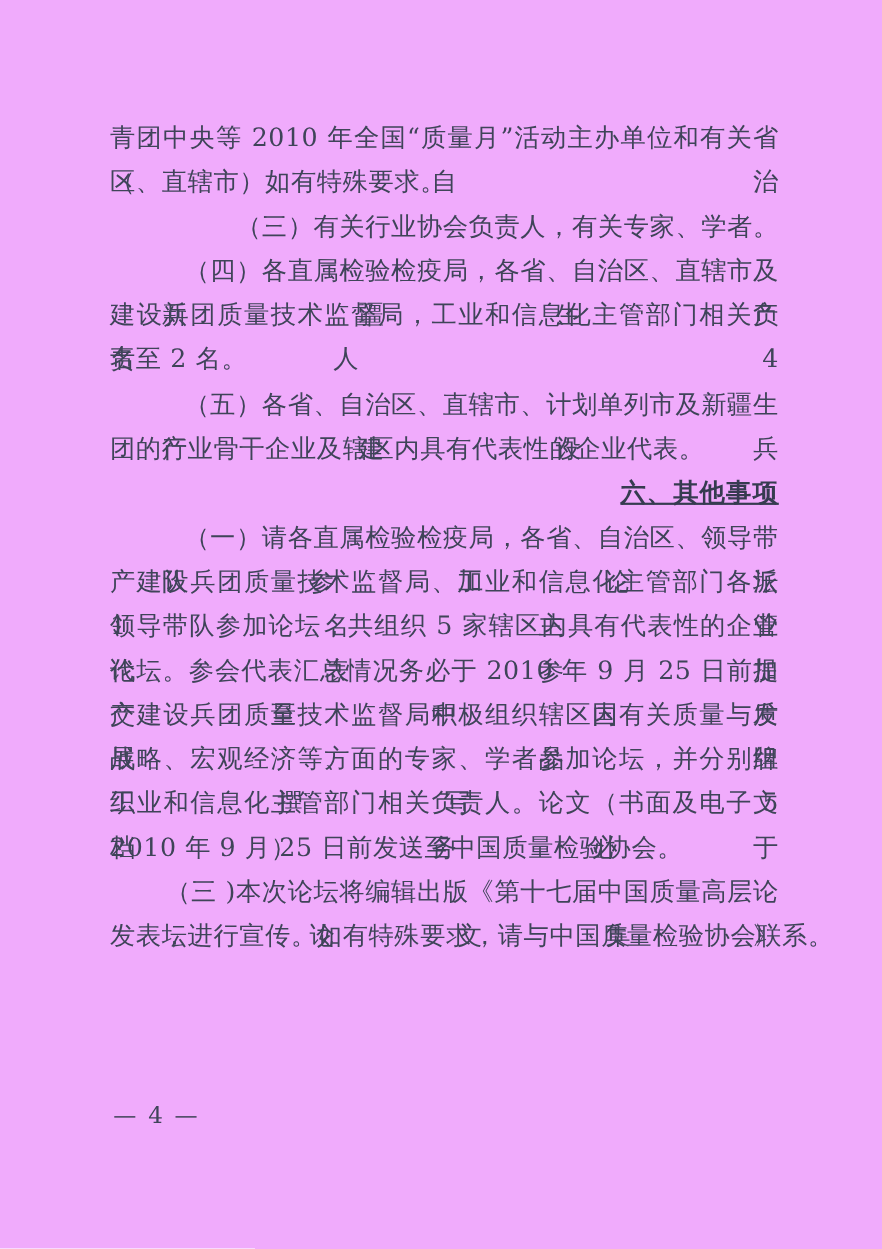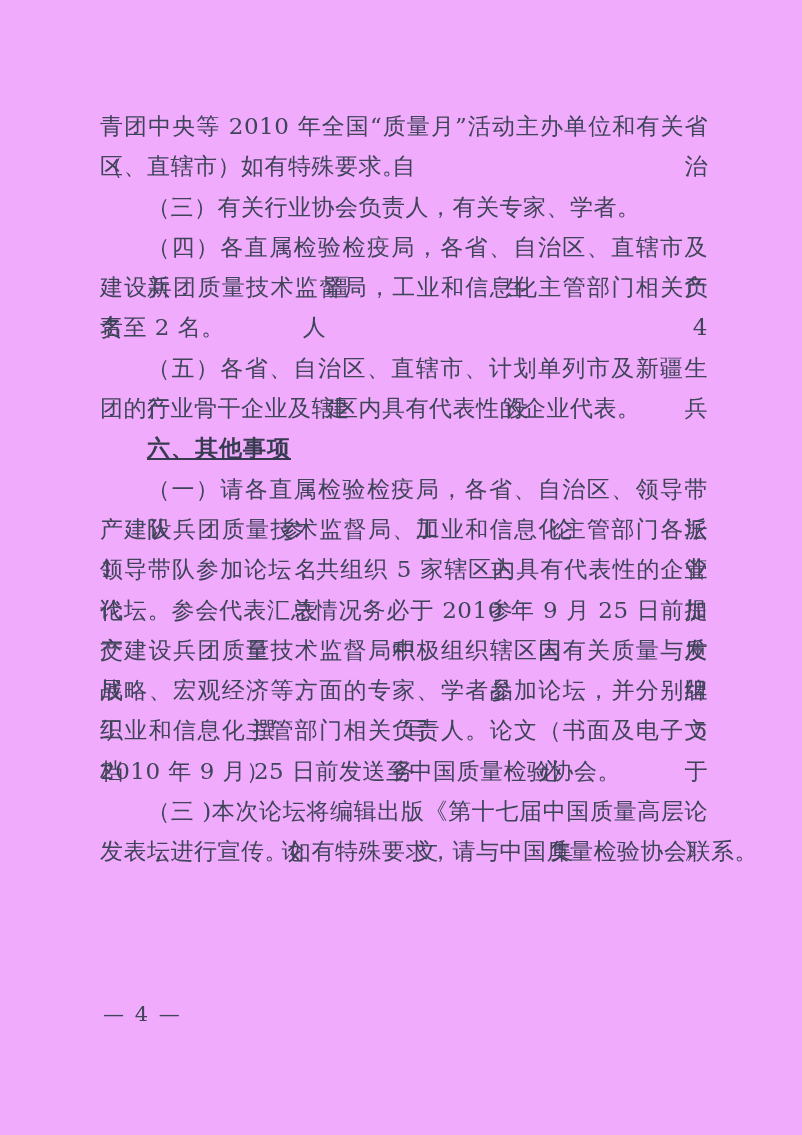--- a/index.html
+++ b/index.html
@@ -30,20 +30,21 @@
     white-space: nowrap;
     color: #3f4459;
   }
   .line.fill {
     white-space: normal;
     text-align: justify;
     text-align-last: justify;
   }
   .line.indent {
     padding-left: 47px;
+    text-align: right;
   }
   .line.heading {
     font-family: "DejaVu Sans", "Liberation Sans", sans-serif;
     font-weight: bold;
     color: #363b50;
     letter-spacing: 1px;
     text-decoration: underline;
   }
   .page-footer {
     position: absolute;

